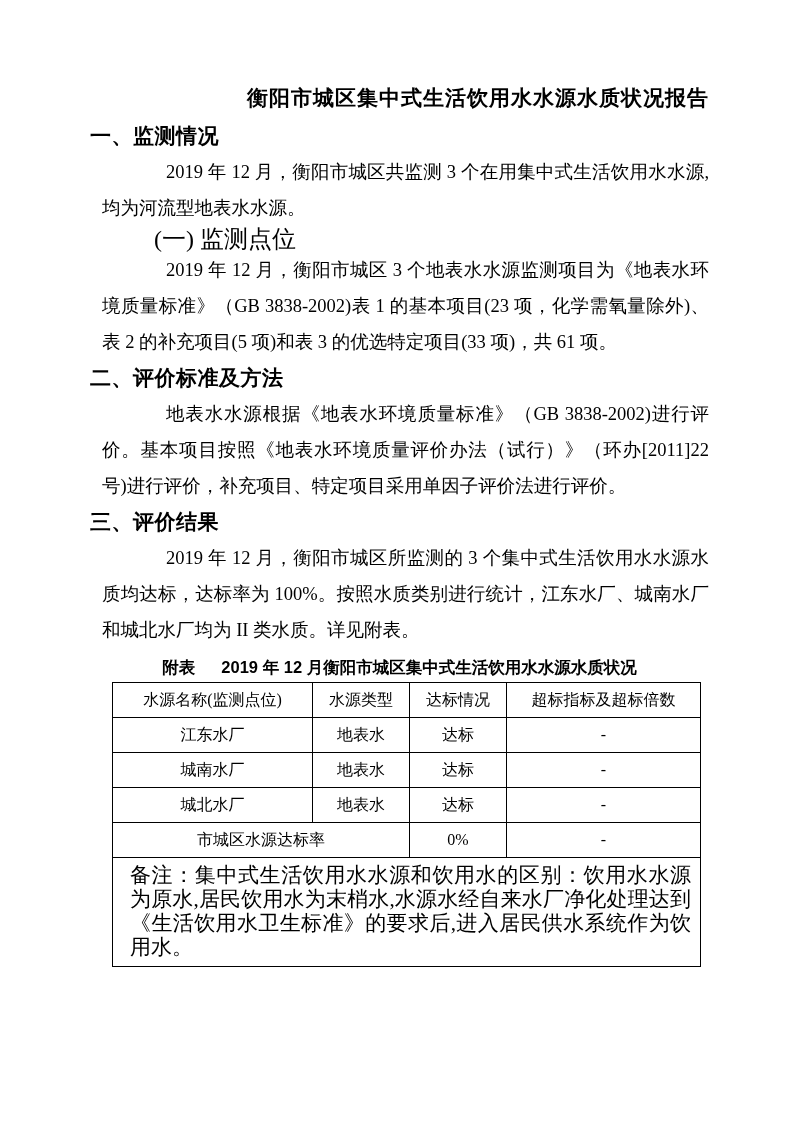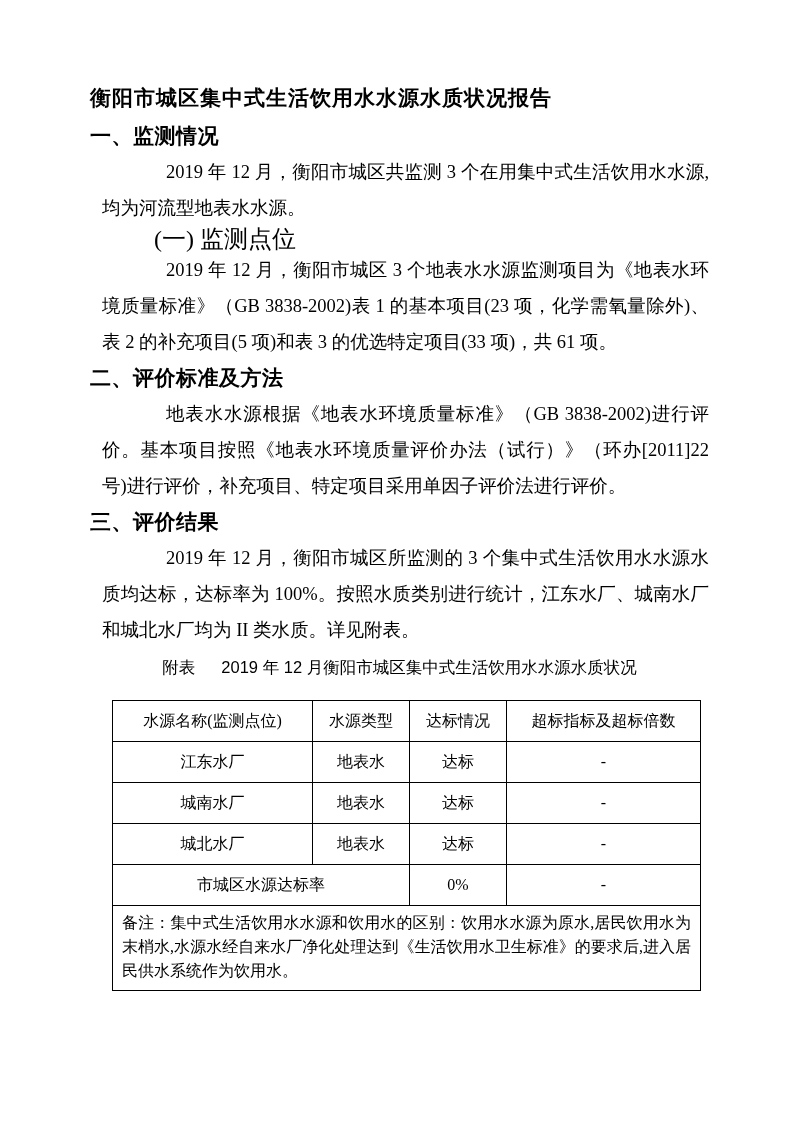--- a/index.html
+++ b/index.html
@@ -11,21 +11,21 @@
     color: #000000;
     overflow: hidden;
   }
   .page {
     width: 793px;
     height: 1122px;
     background: #ffffff;
     padding: 78px 84px 24px 90px;
   }
   .doc-title {
-    text-align: left;
+    text-align: right;
     font-family: "Liberation Sans", sans-serif;
     font-weight: bold;
     font-size: 21px;
     line-height: 40px;
     letter-spacing: 1px;
   }
   .h1 {
     font-family: "Liberation Sans", sans-serif;
     font-weight: bold;
     font-size: 21px;
@@ -39,52 +39,52 @@
     text-indent: 64px;
     margin-left: 12px;
   }
   .short {
     font-size: 24px;
     line-height: 26px;
     text-indent: 64px;
   }
   .caption {
     margin-top: 6px;
-    margin-bottom: 20px;
+    margin-bottom: 2px;
     text-align: center;
     font-family: "Liberation Sans", sans-serif;
-    font-weight: normal;
+    font-weight: bold;
     font-size: 16.5px;
     line-height: 26px;
   }
   .caption .cap-gap { display: inline-block; width: 26px; }
   table.apx {
     border-collapse: collapse;
     width: 589px;
     margin-left: 22px;
     table-layout: fixed;
   }
   table.apx th, table.apx td {
     border: 1px solid #000000;
     font-weight: normal;
     font-size: 16px;
     text-align: center;
-    height: 41px;
+    height: 35px;
     padding: 0 4px;
     font-family: "Liberation Serif", serif;
   }
   table.apx col.c1 { width: 34%; }
   table.apx col.c2 { width: 16.5%; }
   table.apx col.c3 { width: 16.5%; }
   table.apx col.c4 { width: 33%; }
   table.apx td.note-cell {
     text-align: justify;
-    font-size: 16px;
+    font-size: 21px;
     line-height: 24px;
-    padding: 5px 9px 7px 9px;
+    padding: 5px 9px 7px 17px;
     height: auto;
   }
 </style>
 </head>
 <body>
 
 <div class="page">
 
   <div class="doc-title">衡阳市城区集中式生活饮用水水源水质状况报告</div>
 

